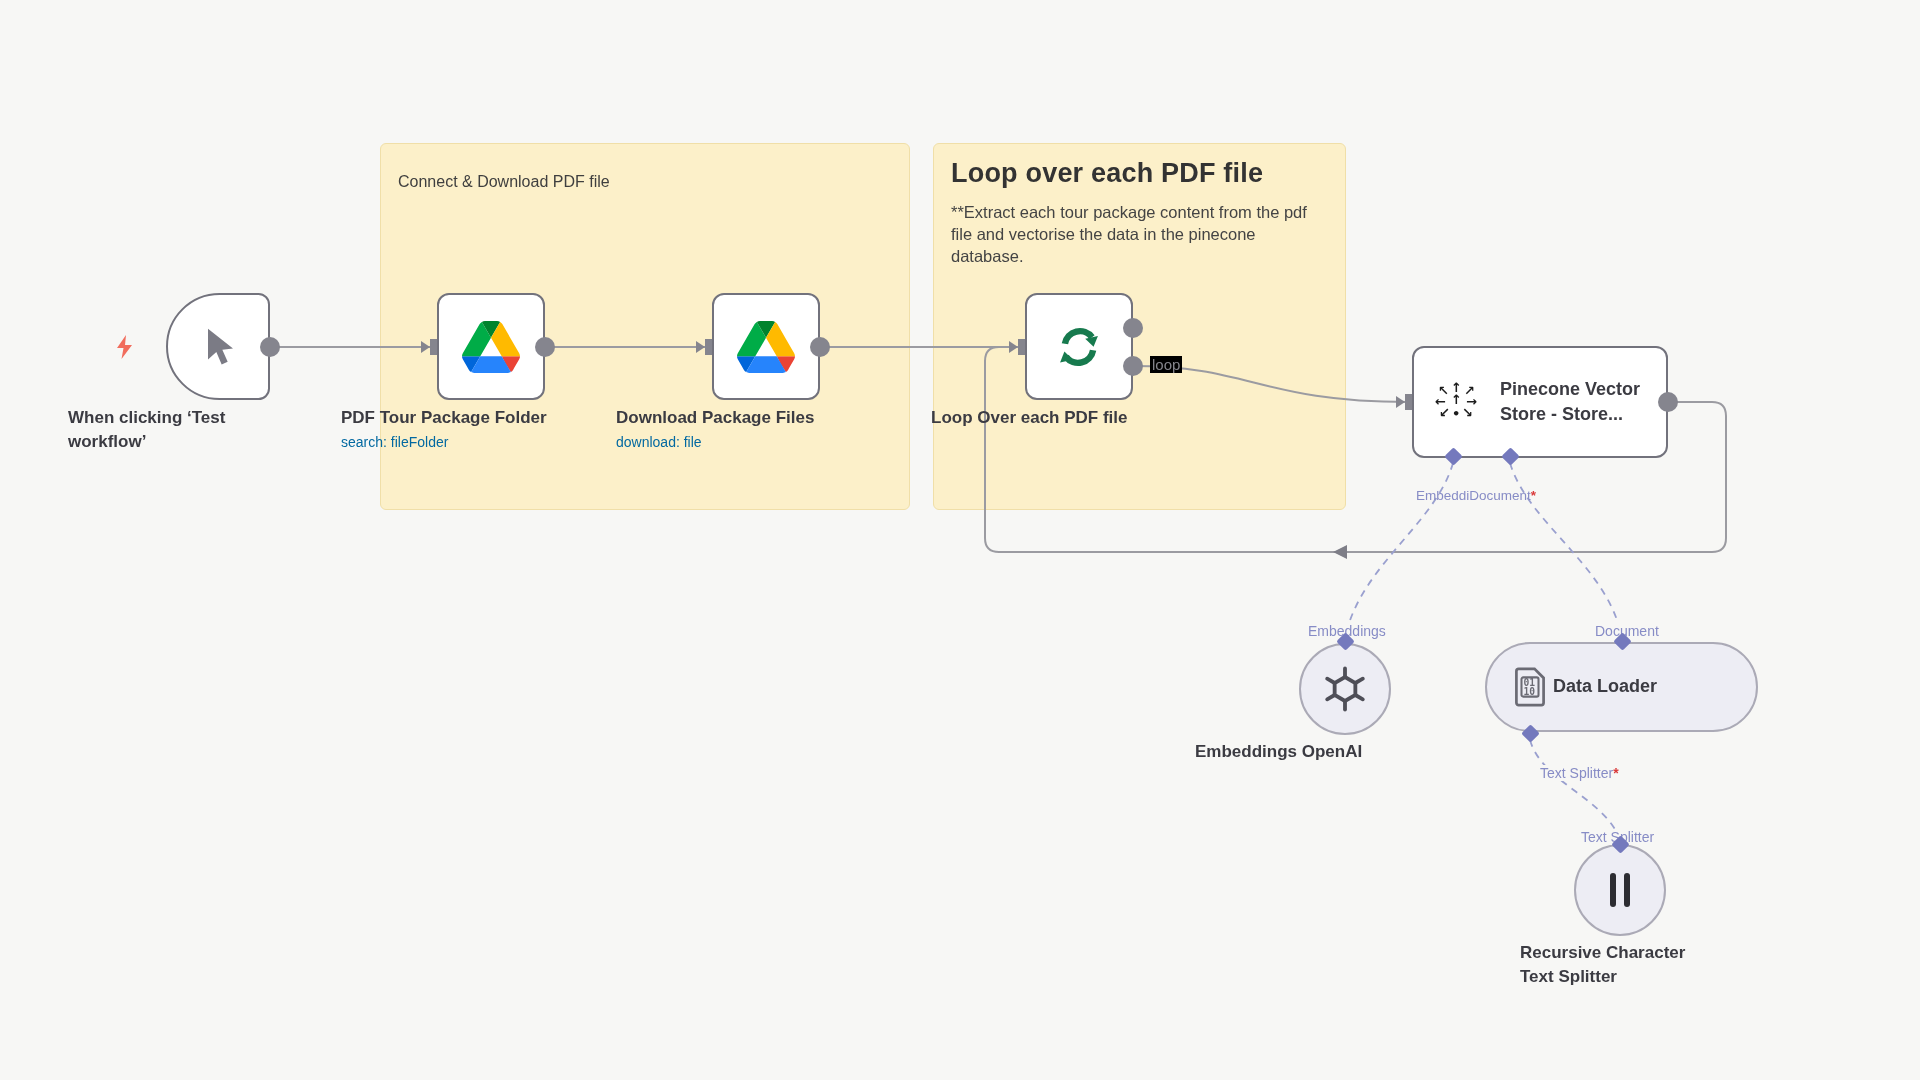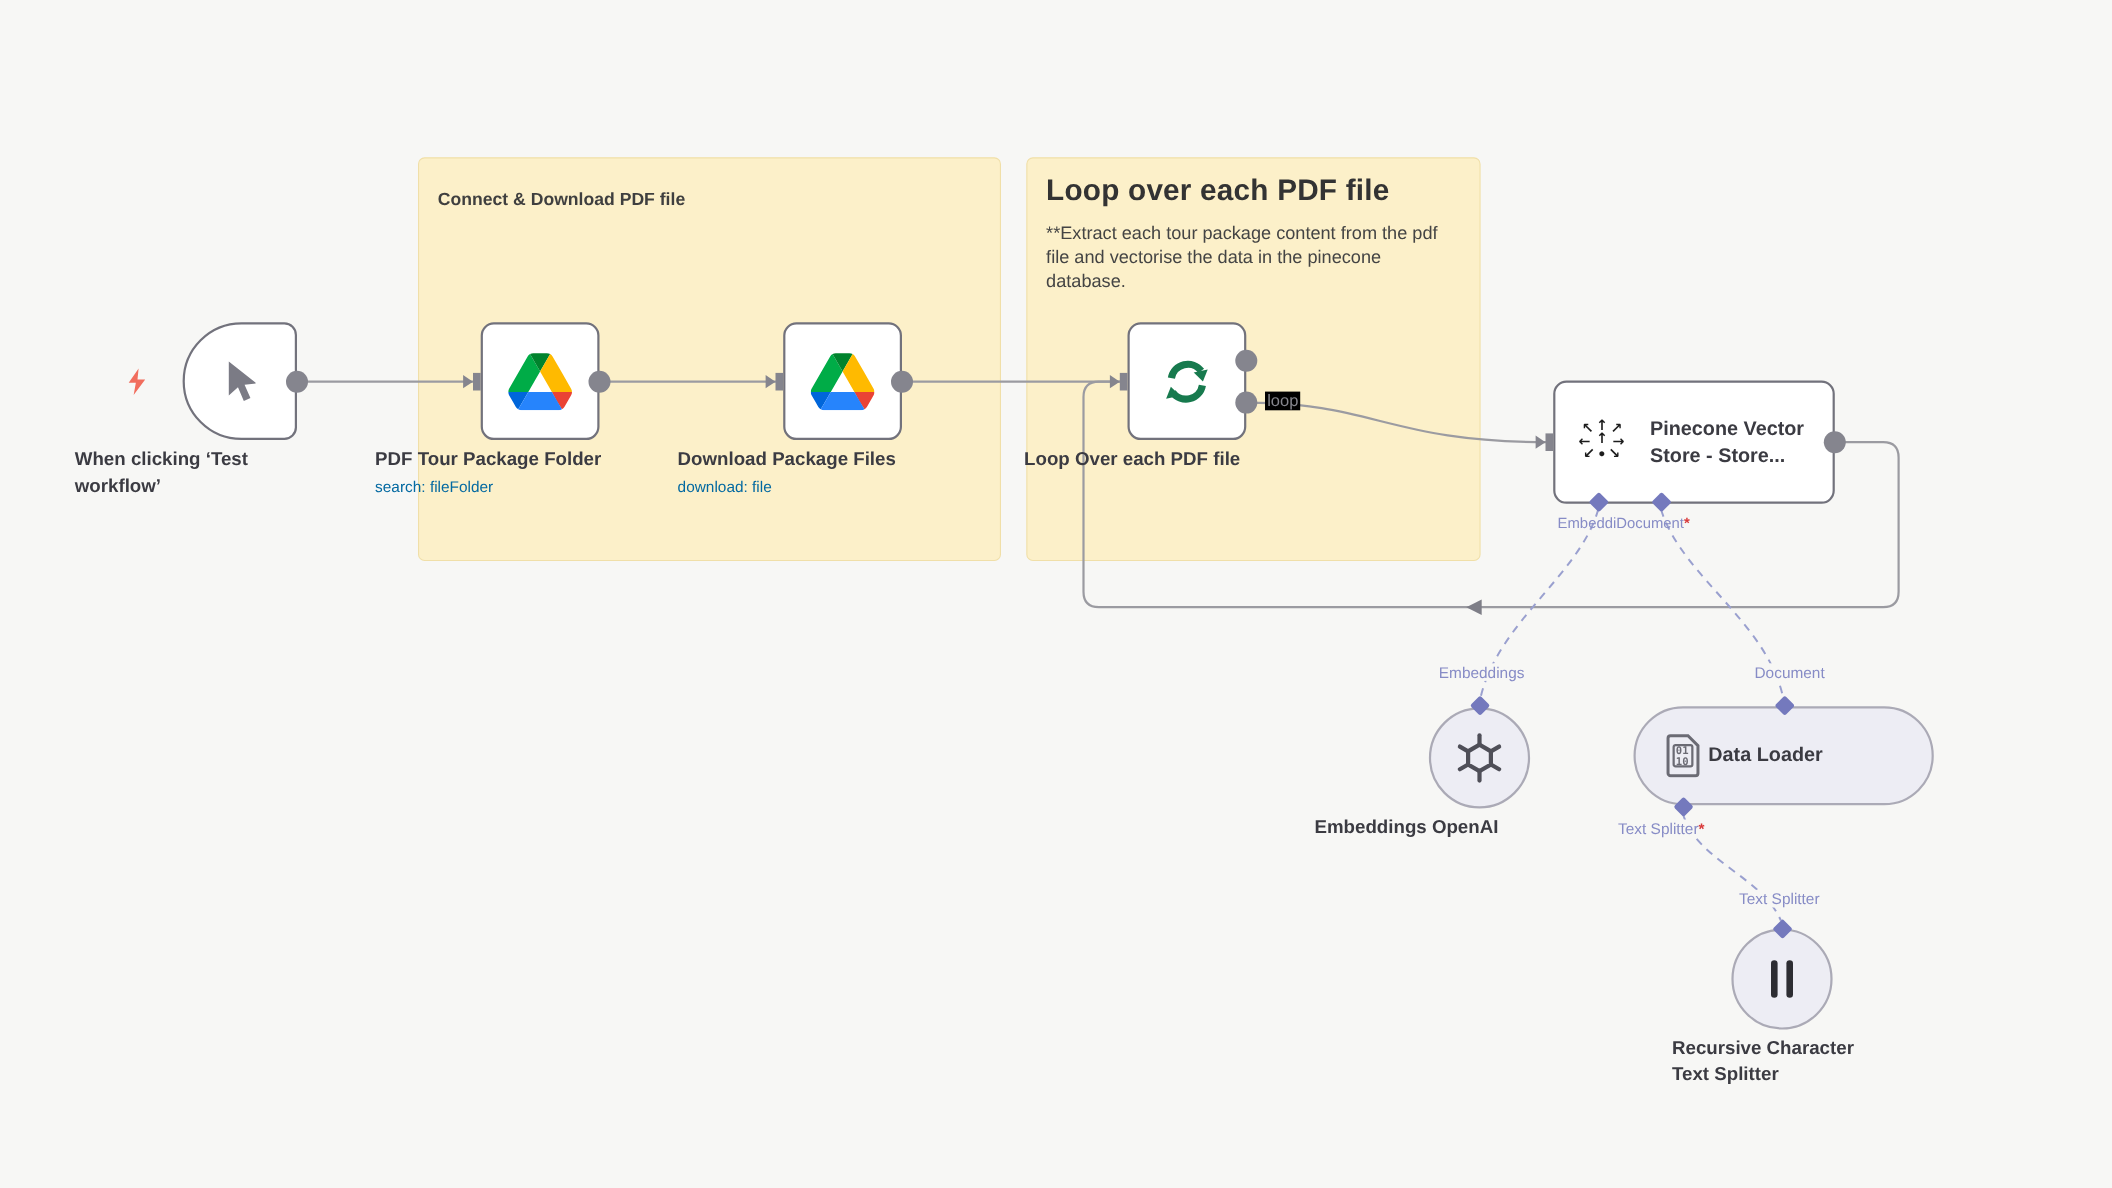--- a/index.html
+++ b/index.html
@@ -1,33 +1,33 @@
 <!DOCTYPE html>
 <html><head>
 <meta charset="utf-8">
 <style>
   * { margin:0; padding:0; box-sizing:border-box; }
   html,body { width:1920px; height:1080px; overflow:hidden; }
   body { background:#f7f7f5; font-family:"Liberation Sans","DejaVu Sans",sans-serif; position:relative; }
 
   .sticky { position:absolute; background:#fcf0c9; border:1px solid #f0dfa8; border-radius:6px; padding:14px 17px; z-index:0; }
   .sticky-title { font-size:27px; font-weight:700; color:#333333; letter-spacing:.2px; }
-  .sticky-sub { font-size:16px; font-weight:700; color:#3f3f3f; margin-top:15px; }
+  .sticky-sub { font-size:16px; font-weight:400; color:#3f3f3f; margin-top:15px; }
   .sticky-body { font-size:16.5px; font-weight:400; color:#444444; margin-top:13px; line-height:1.33; }
 
   svg.layer { position:absolute; left:0; top:0; z-index:1; }
   svg.layer-top { position:absolute; left:0; top:0; z-index:3; pointer-events:none; }
 
   .node { position:absolute; background:#ffffff; border:2px solid #72727c; border-radius:12px; z-index:2; display:flex; align-items:center; justify-content:center; }
   .node-ai { background:#ededf4; border:2px solid #abaab6; }
   .node-label { position:absolute; text-align:left; font-size:17px; font-weight:600; color:#3b3b42; line-height:1.4; z-index:2; }
   .sub-label { font-size:14px; font-weight:400; color:#0369a1; margin-top:3px; }
 
   .port-diamond { position:absolute; width:13px; height:13px; background:#7479bd; border-radius:2px; transform:rotate(45deg); z-index:4; }
-  .plabel { position:absolute; font-size:14px; color:#878cc6; z-index:3; white-space:nowrap; }
+  .plabel { position:absolute; font-size:14px; color:#878cc6; z-index:3; white-space:nowrap;margin-top:20px; }
   .plabel.bg { background:#f7f7f5; padding:0 3px; }
   .req { color:#d93a3a; font-weight:700; }
   .loop-label { position:absolute; font-size:15px; color:#85858c; background:#000000; padding:0 2px; z-index:3; }
 
   .bolt { position:absolute; z-index:2; }
 
   .pinecone-icon { position:absolute; width:44px; height:44px; z-index:1; }
   .pinecone-icon span { position:absolute; font-size:13px; font-weight:700; color:#1c1c1c; font-family:"DejaVu Sans",sans-serif; }
 
   .splitter-bars { display:flex; gap:8px; }
@@ -163,21 +163,21 @@
     <path d="M3,3 a2,2 0 0 1 2,-2 H19 L27,9 V31 a2,2 0 0 1 -2,2 H5 a2,2 0 0 1 -2,-2 Z" stroke="#6b6b74" stroke-width="2.4" fill="none"></path>
     <rect x="7.5" y="8.5" width="15" height="17" rx="1.5" stroke="#6b6b74" stroke-width="1.8" fill="none"></rect>
     <text class="dl-icon-text" x="9.2" y="16" font-size="8.5" fill="#6b6b74">01</text>
     <text class="dl-icon-text" x="9.2" y="24.2" font-size="8.5" fill="#6b6b74">10</text>
   </svg>
   <div class="node-label" style="position:static; text-align:left; margin-left:6px; font-size:18px;">Data Loader</div>
 </div>
 <div class="port-diamond" style="left:1615.5px; top:634.5px;"></div>
 <div class="plabel bg" style="left:1592px; top:603px;">Document</div>
 <div class="port-diamond" style="left:1523.5px; top:726.5px;"></div>
-<div class="plabel bg" style="left:1468px; top:745px;">
+<div class="plabel bg" style="left:1537px; top:745px;">
   <span>Text Splitter</span><span class="req">*</span>
 </div>
 
 <div class="node node-ai" style="left:1574px; top:844px; width:92px; height:92px; border-radius:50%;">
   <div class="splitter-bars">
       <i></i>
       <i></i>
     </div>
 </div>
 <div class="port-diamond" style="left:1613.5px; top:837.5px;"></div>

